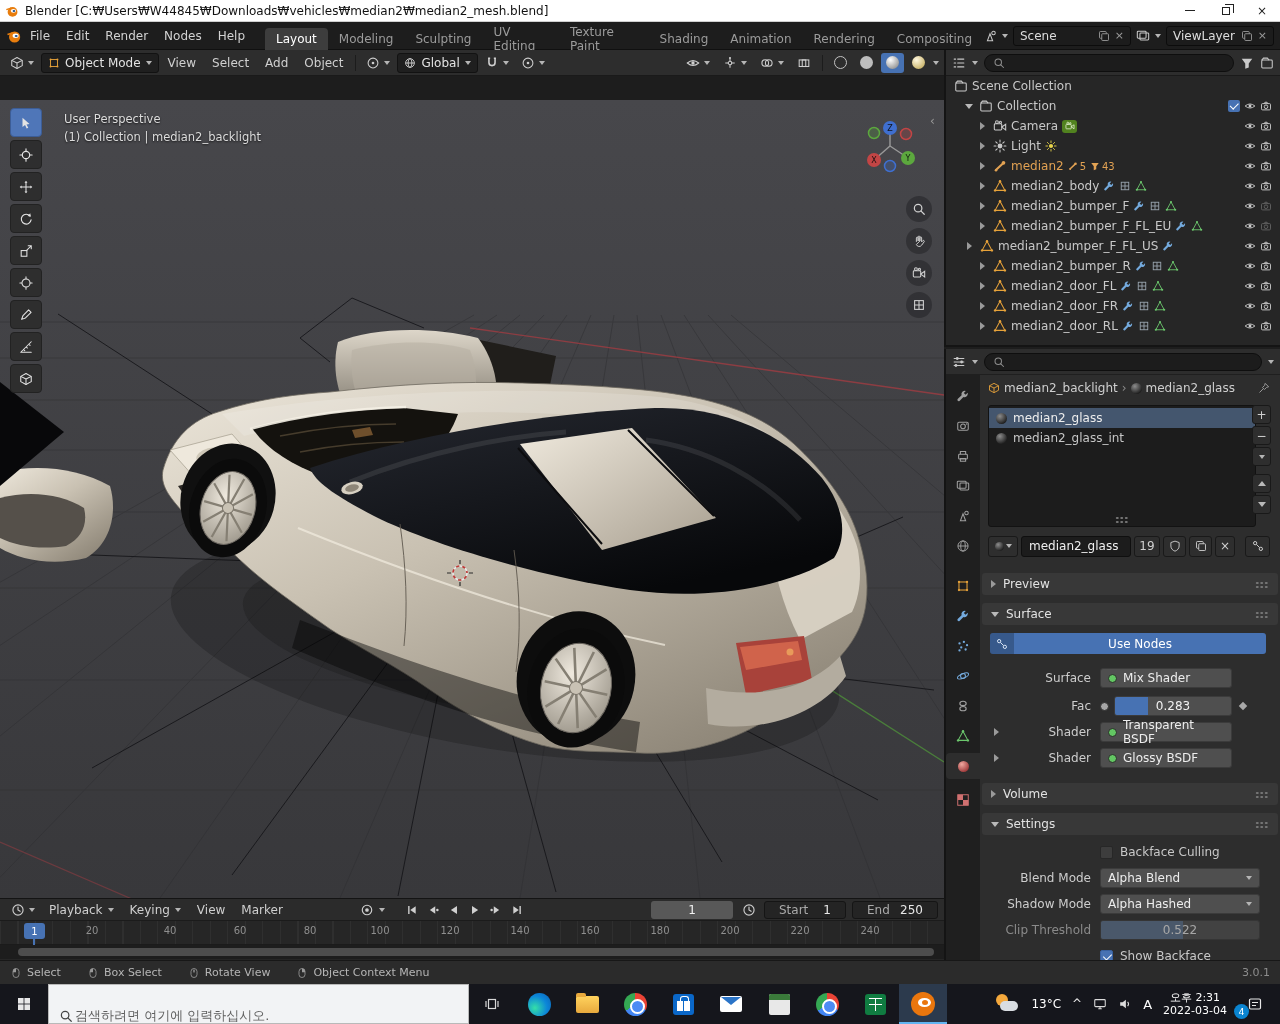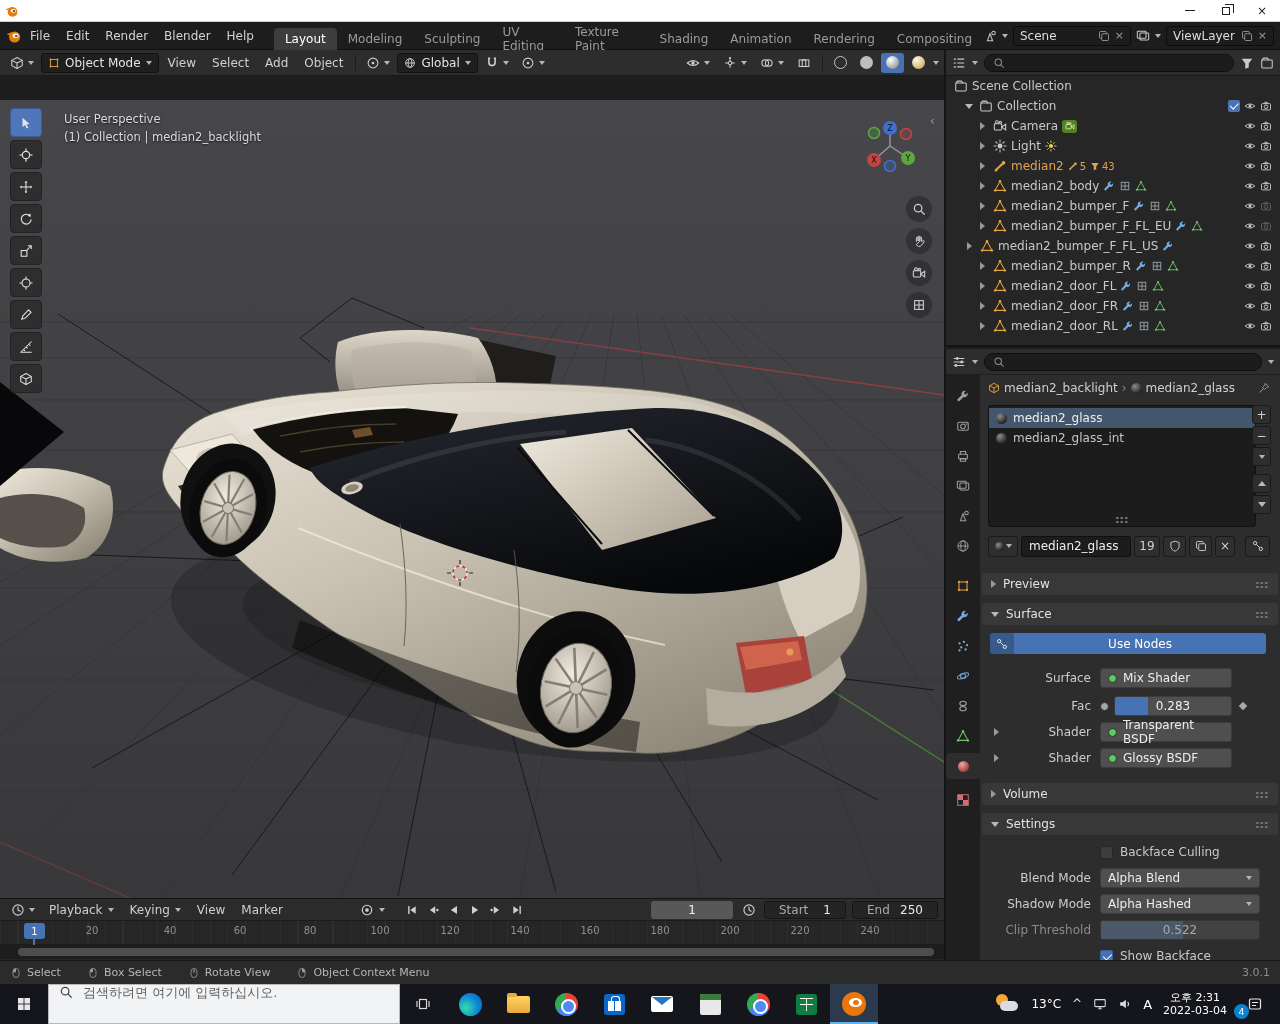--- a/index.html
+++ b/index.html
@@ -128,21 +128,21 @@
 .phline{position:absolute;left:33px;top:18px;width:2px;height:6px;background:#4772b3}
 .tscroll{position:relative;height:14px;background:#1d1d1d}
 .thandle{position:absolute;left:18px;right:10px;top:3px;height:8px;background:#4d4d4d;border-radius:4px}
 
 .statusbar{position:absolute;left:0;top:960px;width:1280px;height:24px;background:#2b2b2b;border-top:1px solid #171717;display:flex;align-items:center;padding:0 10px;gap:26px;color:#b5b5b5;font-size:11px}
 .shint{display:flex;align-items:center;gap:5px;color:#b5b5b5}
 .sver{margin-left:auto;color:#8d8d8d}
 
 .taskbar{position:absolute;left:0;top:984px;width:1280px;height:40px;background:#15161c;display:flex;align-items:stretch}
 .startbtn{width:48px;display:flex;align-items:center;justify-content:center;color:#e8e8e8}
-.tsearch{width:352px;background:#f2f3f5;border:1px solid #b9b9b9;display:flex;align-items:flex-start;gap:10px;padding:0 10px;color:#333}
+.tsearch{width:421px;background:#f2f3f5;border:1px solid #b9b9b9;display:flex;align-items:flex-end;gap:2px;padding:0 10px;color:#333}
 .tsearch input{border:none;outline:none;background:transparent;font-family:inherit;font-size:13px;width:300px;color:#333}
 .tsearch input::placeholder{color:#5f5f5f}
 .tvbtn{width:46px;display:flex;align-items:center;justify-content:center;color:#d8d8d8}
 .tb-ico{width:48px;display:flex;align-items:center;justify-content:center;position:relative}
 .tb-ico.active{background:#2c3a4d;box-shadow:inset 0 -2px 0 #61b5f2}
 .tray{margin-left:auto;display:flex;align-items:center;gap:11px;padding-right:8px;color:#e8e8e8}
 .ttemp{font-size:12px;color:#fff}
 .tclock{text-align:center;font-size:11px;line-height:13px;color:#fff}
 .notif{position:relative;width:34px;height:40px;display:flex;align-items:center;justify-content:center;color:#e8e8e8}
 .nbadge{position:absolute;left:-4px;bottom:5px;width:15px;height:15px;border-radius:50%;background:#0a84d0;color:#fff;font-size:9.5px;display:flex;align-items:center;justify-content:center}
@@ -477,39 +477,40 @@
       </symbol>
 </defs>
 </svg>
 
 <div id="app">
 
   <div class="titlebar">
     <svg class="ic i14" style="margin-left:5px">
         <use href="#sym-blender"></use>
       </svg>
+    <span class="tt">Blender [C:₩Users₩W44845₩Downloads₩vehicles₩median2₩median2_mesh.blend]</span>
     <div class="wbtns">
       <div class="wbtn">
           <span class="minbar"></span>
         </div>
       <div class="wbtn">
           <span class="restbox"></span>
         </div>
       <div class="wbtn">×</div>
     </div>
   </div>
 
   <div class="topbar">
     <svg class="ic i16">
         <use href="#sym-blender"></use>
       </svg>
     <span class="menu-item">File</span>
     <span class="menu-item">Edit</span>
     <span class="menu-item">Render</span>
-    <span class="menu-item">Blender</span>
+    <span class="menu-item">Nodes</span>
     <span class="menu-item">Help</span>
     <div class="wstabs">
       <span class="wstab active">Layout</span>
       <span class="wstab">Modeling</span>
       <span class="wstab">Sculpting</span>
       <span class="wstab">UV Editing</span>
       <span class="wstab">Texture Paint</span>
       <span class="wstab">Shading</span>
       <span class="wstab">Animation</span>
       <span class="wstab">Rendering</span>

